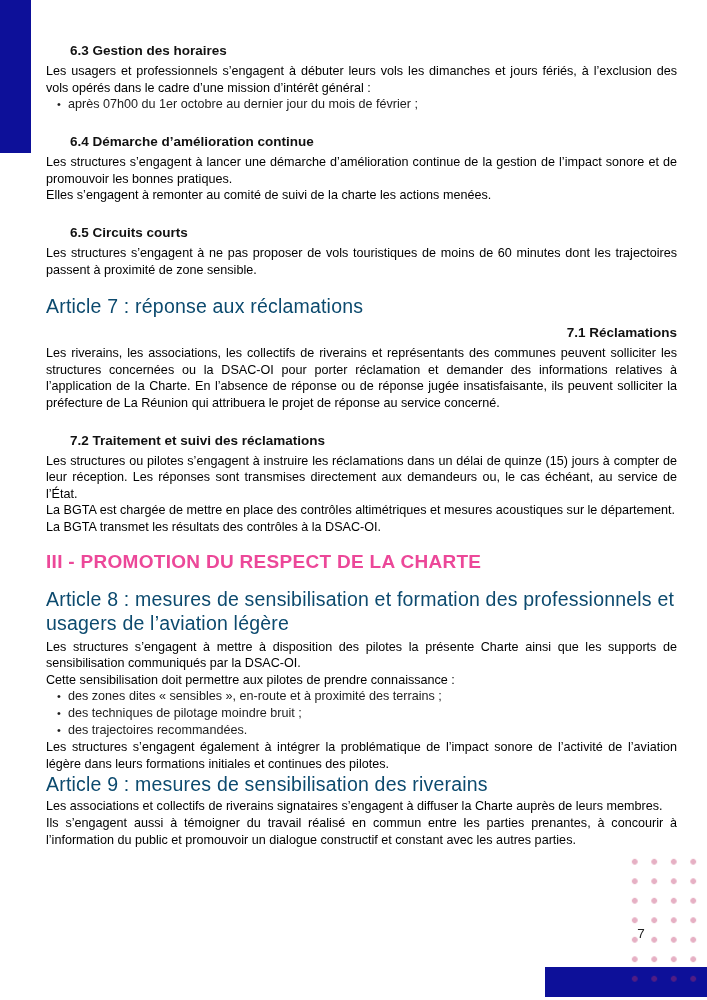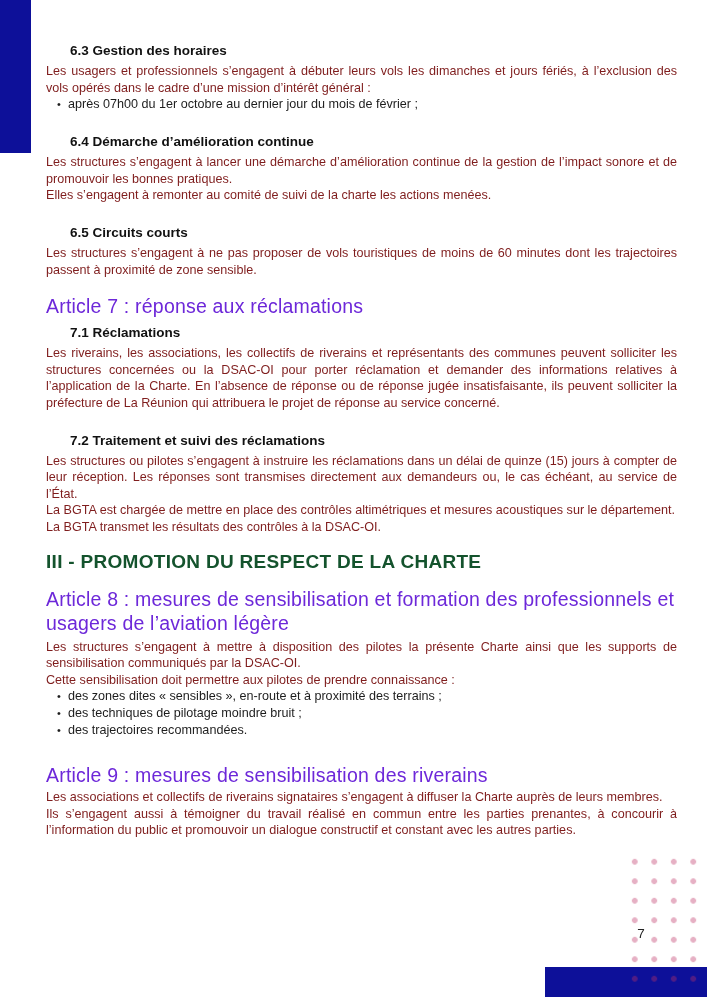--- a/index.html
+++ b/index.html
@@ -12,28 +12,28 @@
   .accent-bar-top{position:absolute;left:0;top:0;width:31px;height:153px;background:#0d1099;z-index:1;}
   .accent-bar-bottom{position:absolute;left:545px;top:967px;width:162px;height:30px;background:#0d1099;z-index:1;}
   .dot-grid{
     position:absolute;left:625px;top:852px;width:79px;height:138px;z-index:2;
     background-image:radial-gradient(circle,rgba(189,48,100,0.38) 2.6px,rgba(189,48,100,0) 3.1px);
     background-size:19.5px 19.5px;
   }
   .content{position:absolute;left:46px;top:42px;width:631px;z-index:3;}
   .sub-h{font-size:13.5px;font-weight:700;color:#111111;margin:20px 0 4px 24px;line-height:17px;}
   .sub-h.first{margin-top:0;}
-  .bp{font-size:12.6px;line-height:16.6px;text-align:justify;margin:0;color:#7f1d1d;}
+  .bp{font-size:12.6px;line-height:16.6px;text-align:justify;margin:0;color:#000000;}
   ul.blist{margin:0;padding:0;list-style:none;}
   ul.blist li{font-size:12.6px;line-height:17px;padding-left:22px;position:relative;text-align:left;}
   ul.blist li::before{content:"\2022";position:absolute;left:11px;top:0;font-size:11px;line-height:17px;color:#1d1d1d;}
-  .art-h{font-size:19.5px;font-weight:400;color:#6d28d9;margin:16px 0 6px 0;line-height:24px;letter-spacing:0.2px;}
+  .art-h{font-size:19.5px;font-weight:400;color:#0c4a6e;margin:16px 0 6px 0;line-height:24px;letter-spacing:0.2px;}
   .art-h.art8{margin-top:13px;margin-bottom:4px;}
-  .art-h.art9{margin-top:24px;margin-bottom:2px;}
-  .part-h{font-size:19px;font-weight:700;color:#14532d;margin:14px 0 2px 0;line-height:24px;letter-spacing:0.3px;}
+  .art-h.art9{margin-top:0;margin-bottom:2px;}
+  .part-h{font-size:19px;font-weight:700;color:#ec4899;margin:14px 0 2px 0;line-height:24px;letter-spacing:0.3px;}
   .page-number{position:absolute;left:630px;top:926px;width:22px;text-align:center;font-size:13.5px;color:#222222;z-index:3;}
 </style>
 </head>
 <body>
 
 <div class="page">
 
   <div class="accent-bar-top"></div>
 
   <div class="content">
@@ -46,39 +46,40 @@
 
     <div class="sub-h">6.4 Démarche d’amélioration continue</div>
     <p class="bp">Les structures s’engagent à lancer une démarche d’amélioration continue de la gestion de l’impact sonore et de promouvoir les bonnes pratiques.</p>
     <p class="bp">Elles s’engagent à remonter au comité de suivi de la charte les actions menées.</p>
 
     <div class="sub-h">6.5 Circuits courts</div>
     <p class="bp">Les structures s’engagent à ne pas proposer de vols touristiques de moins de 60 minutes dont les trajectoires passent à proximité de zone sensible.</p>
 
     <h2 class="art-h">Article 7 : réponse aux réclamations</h2>
 
-    <div class="sub-h" style="margin-top:0;">7.1 Réclamations</div>
+    <div class="sub-h" style="margin-top:0;text-align:right;">7.1 Réclamations</div>
     <p class="bp">Les riverains, les associations, les collectifs de riverains et représentants des communes peuvent solliciter les structures concernées ou la DSAC-OI pour porter réclamation et demander des informations relatives à l’application de la Charte. En l’absence de réponse ou de réponse jugée insatisfaisante, ils peuvent solliciter la préfecture de La Réunion qui attribuera le projet de réponse au service concerné.</p>
 
     <div class="sub-h">7.2 Traitement et suivi des réclamations</div>
     <p class="bp">Les structures ou pilotes s’engagent à instruire les réclamations dans un délai de quinze (15) jours à compter de leur réception. Les réponses sont transmises directement aux demandeurs ou, le cas échéant, au service de l’État.</p>
 
     <p class="bp">La BGTA est chargée de mettre en place des contrôles altimétriques et mesures acoustiques sur le département.</p>
     <p class="bp">La BGTA transmet les résultats des contrôles à la DSAC-OI.</p>
 
     <h2 class="part-h">III - PROMOTION DU RESPECT DE LA CHARTE</h2>
 
     <h2 class="art-h art8">Article 8 : mesures de sensibilisation et formation des professionnels et usagers de l’aviation légère</h2>
     <p class="bp">Les structures s’engagent à mettre à disposition des pilotes la présente Charte ainsi que les supports de sensibilisation communiqués par la DSAC-OI.</p>
     <p class="bp">Cette sensibilisation doit permettre aux pilotes de prendre connaissance :</p>
     <ul class="blist">
       <li>des zones dites « sensibles », en-route et à proximité des terrains ;</li>
       <li>des techniques de pilotage moindre bruit ;</li>
       <li>des trajectoires recommandées.</li>
     </ul>
+    <p class="bp">Les structures s’engagent également à intégrer la problématique de l’impact sonore de l’activité de l’aviation légère dans leurs formations initiales et continues des pilotes.</p>
 
     <h2 class="art-h art9">Article 9 : mesures de sensibilisation des riverains</h2>
     <p class="bp">Les associations et collectifs de riverains signataires s’engagent à diffuser la Charte auprès de leurs membres.</p>
     <p class="bp">Ils s’engagent aussi à témoigner du travail réalisé en commun entre les parties prenantes, à concourir à l’information du public et promouvoir un dialogue constructif et constant avec les autres parties.</p>
 
   </div>
 
   <div class="accent-bar-bottom"></div>
   <div class="dot-grid"></div>
 

